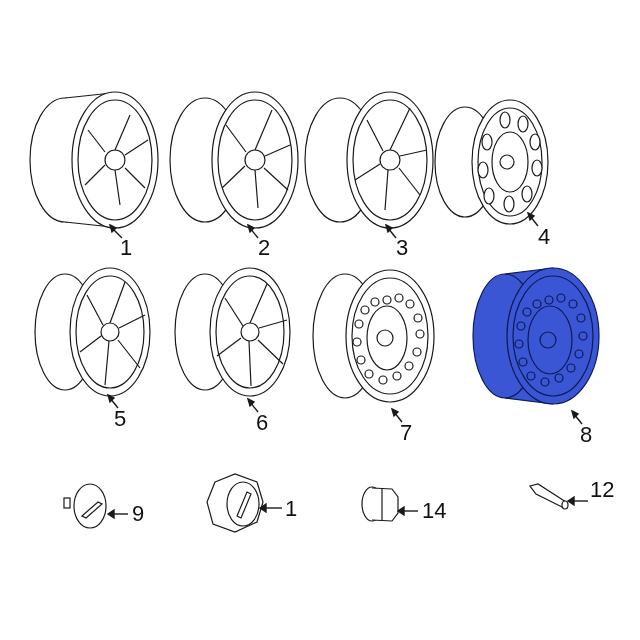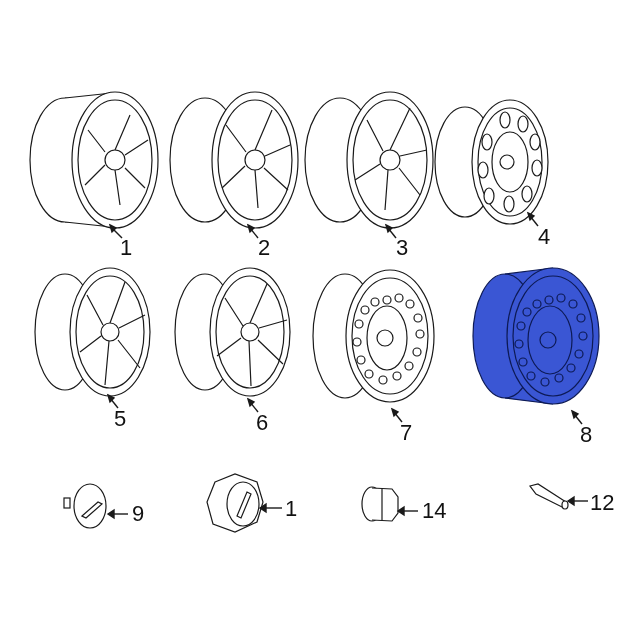--- a/index.html
+++ b/index.html
@@ -201,21 +201,21 @@
 <div class="callout" style="left:422px;top:500px;">14</div>
 
 <div class="part" style="left:528px;top:482px;width:42px;height:30px;">
   <svg width="42" height="30">
     <g fill="#fff" stroke="#1a1a1a" stroke-width="1.2">
       <path d="M2 4 L10 2 L38 20 L36 26 L8 12 Z"></path>
       <ellipse cx="37" cy="23" rx="3" ry="4"></ellipse>
     </g>
   </svg>
 </div>
-<div class="callout" style="left:590px;top:492px;">12</div>
+<div class="callout" style="left:590px;top:479px;">12</div>
 
 <svg style="position:absolute;left:0;top:0;" width="640" height="640">
   <g stroke="#1a1a1a" stroke-width="1.4" fill="#1a1a1a">
     <line x1="122" y1="238" x2="112" y2="228"></line>
       <polygon points="110,225 116,228 112,232"></polygon>
     <line x1="258" y1="238" x2="250" y2="228"></line>
       <polygon points="248,225 254,228 250,232"></polygon>
     <line x1="396" y1="238" x2="388" y2="228"></line>
       <polygon points="386,225 392,228 388,232"></polygon>
     <line x1="538" y1="226" x2="530" y2="216"></line>

